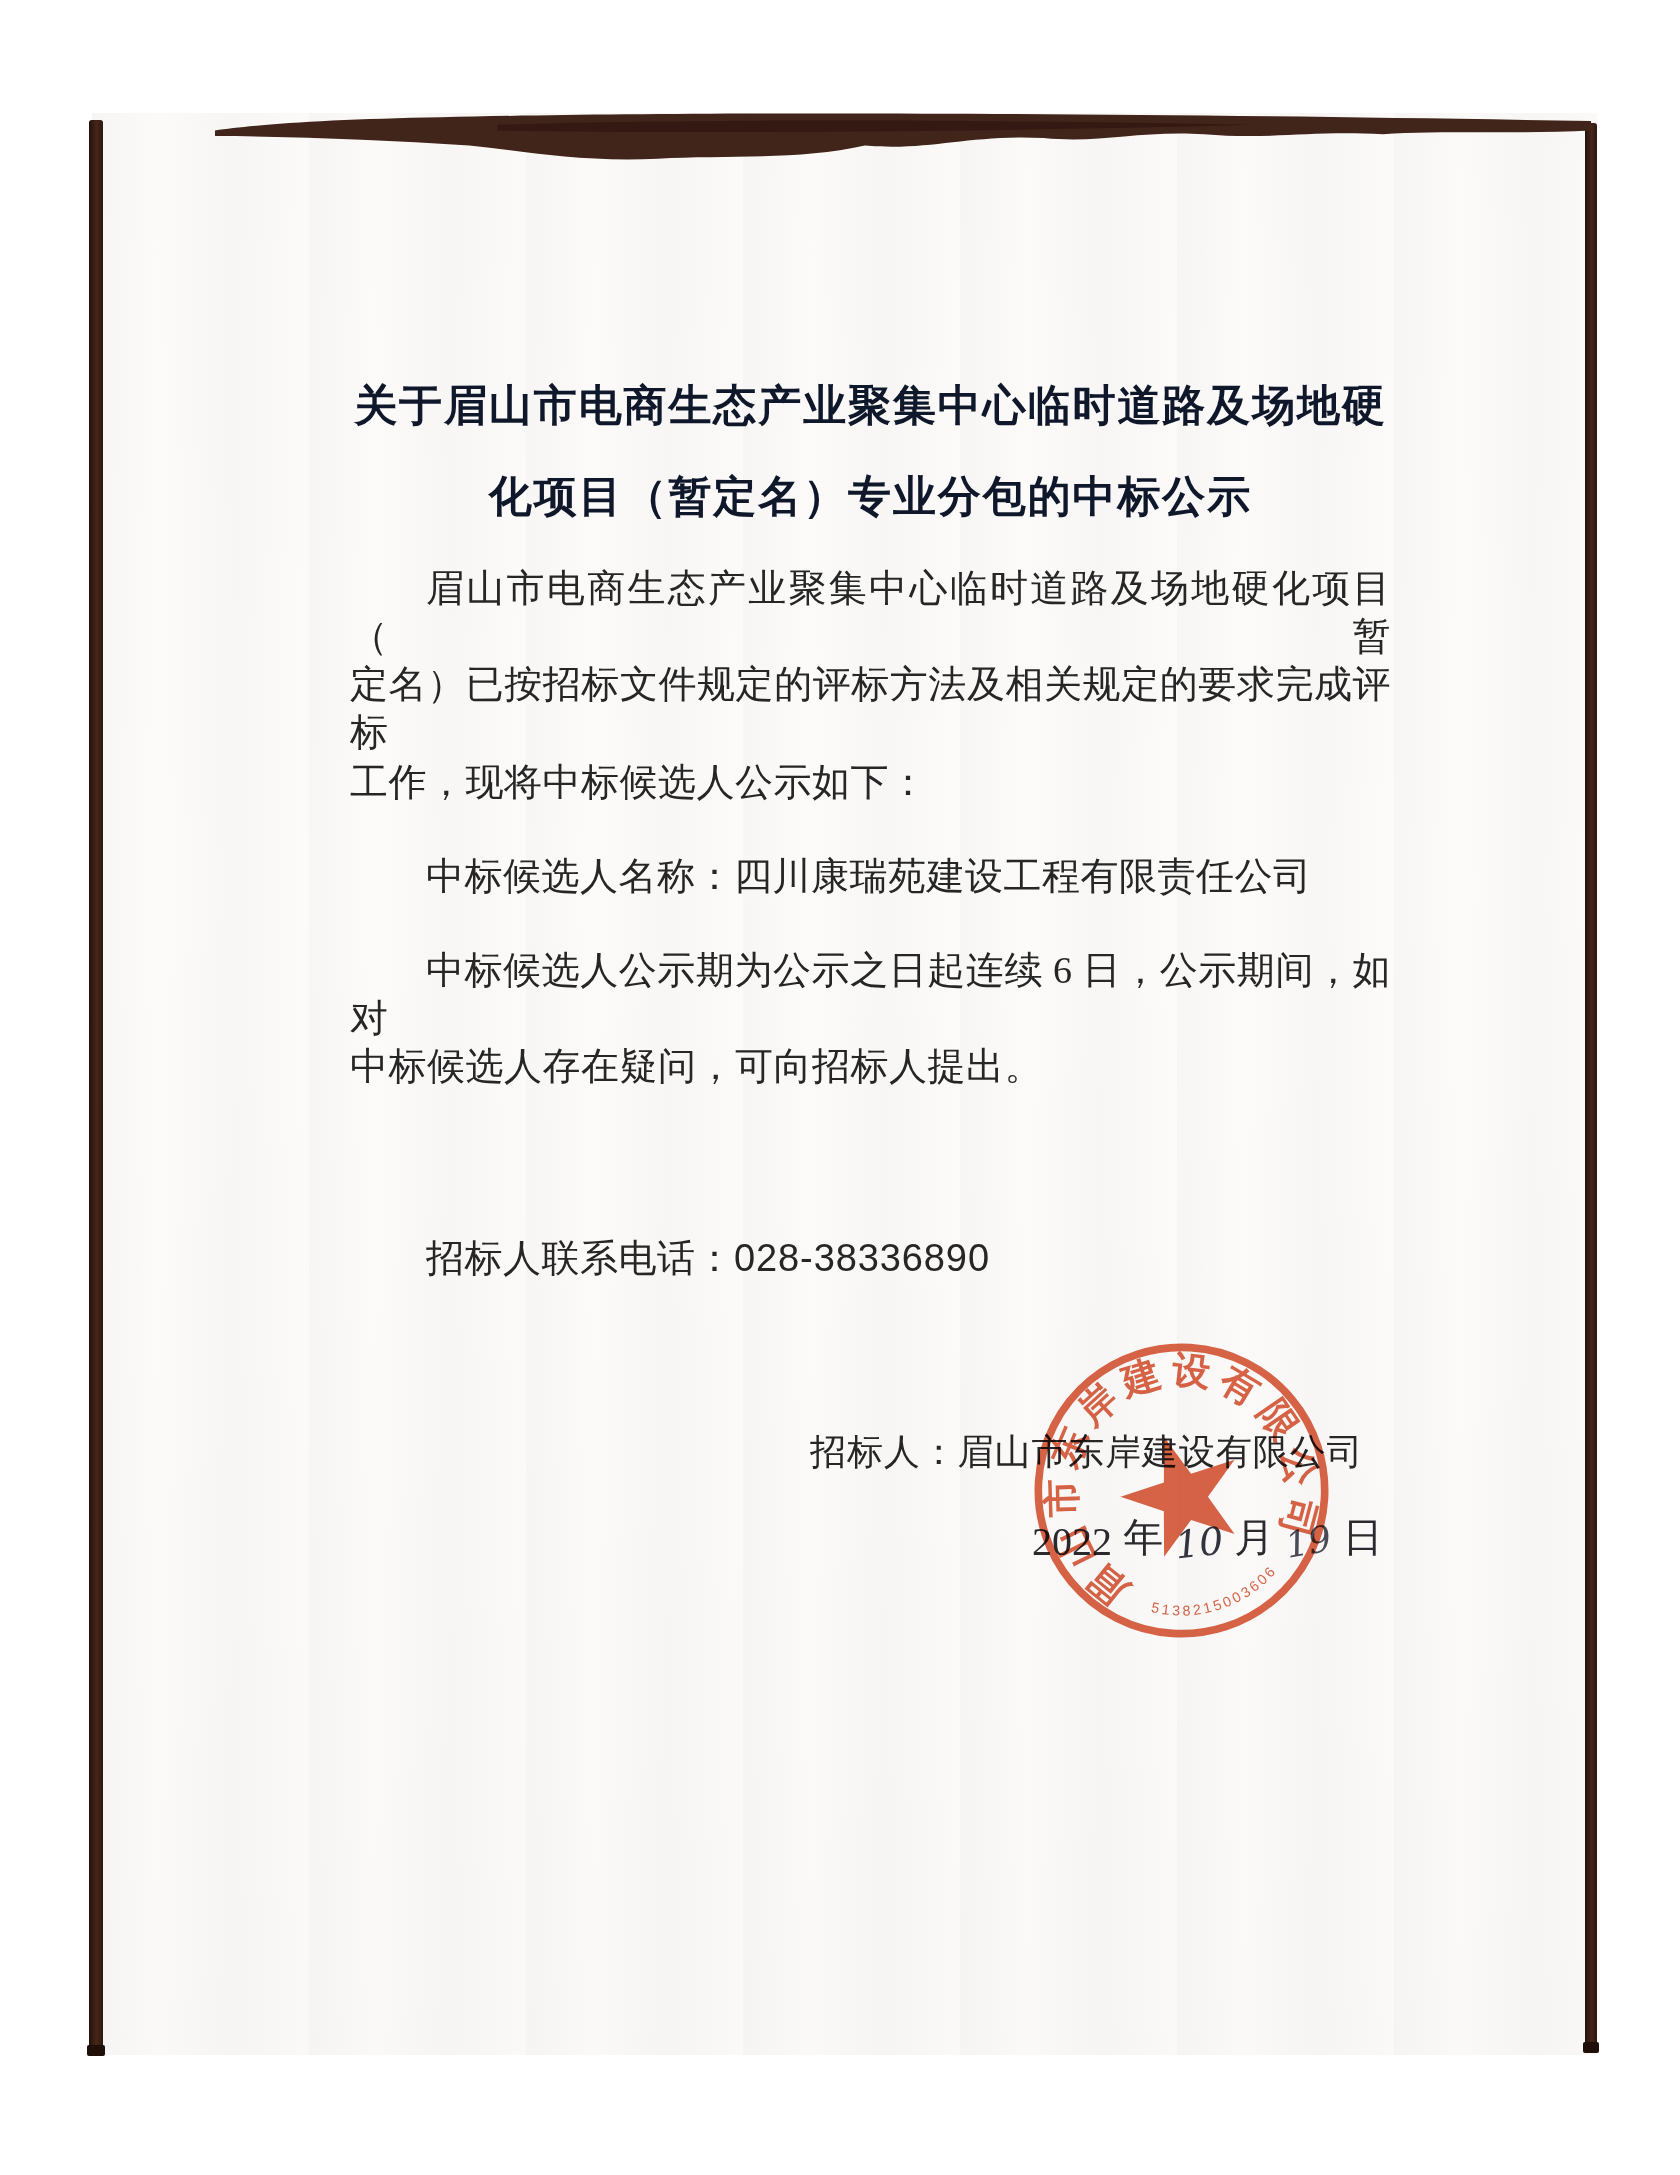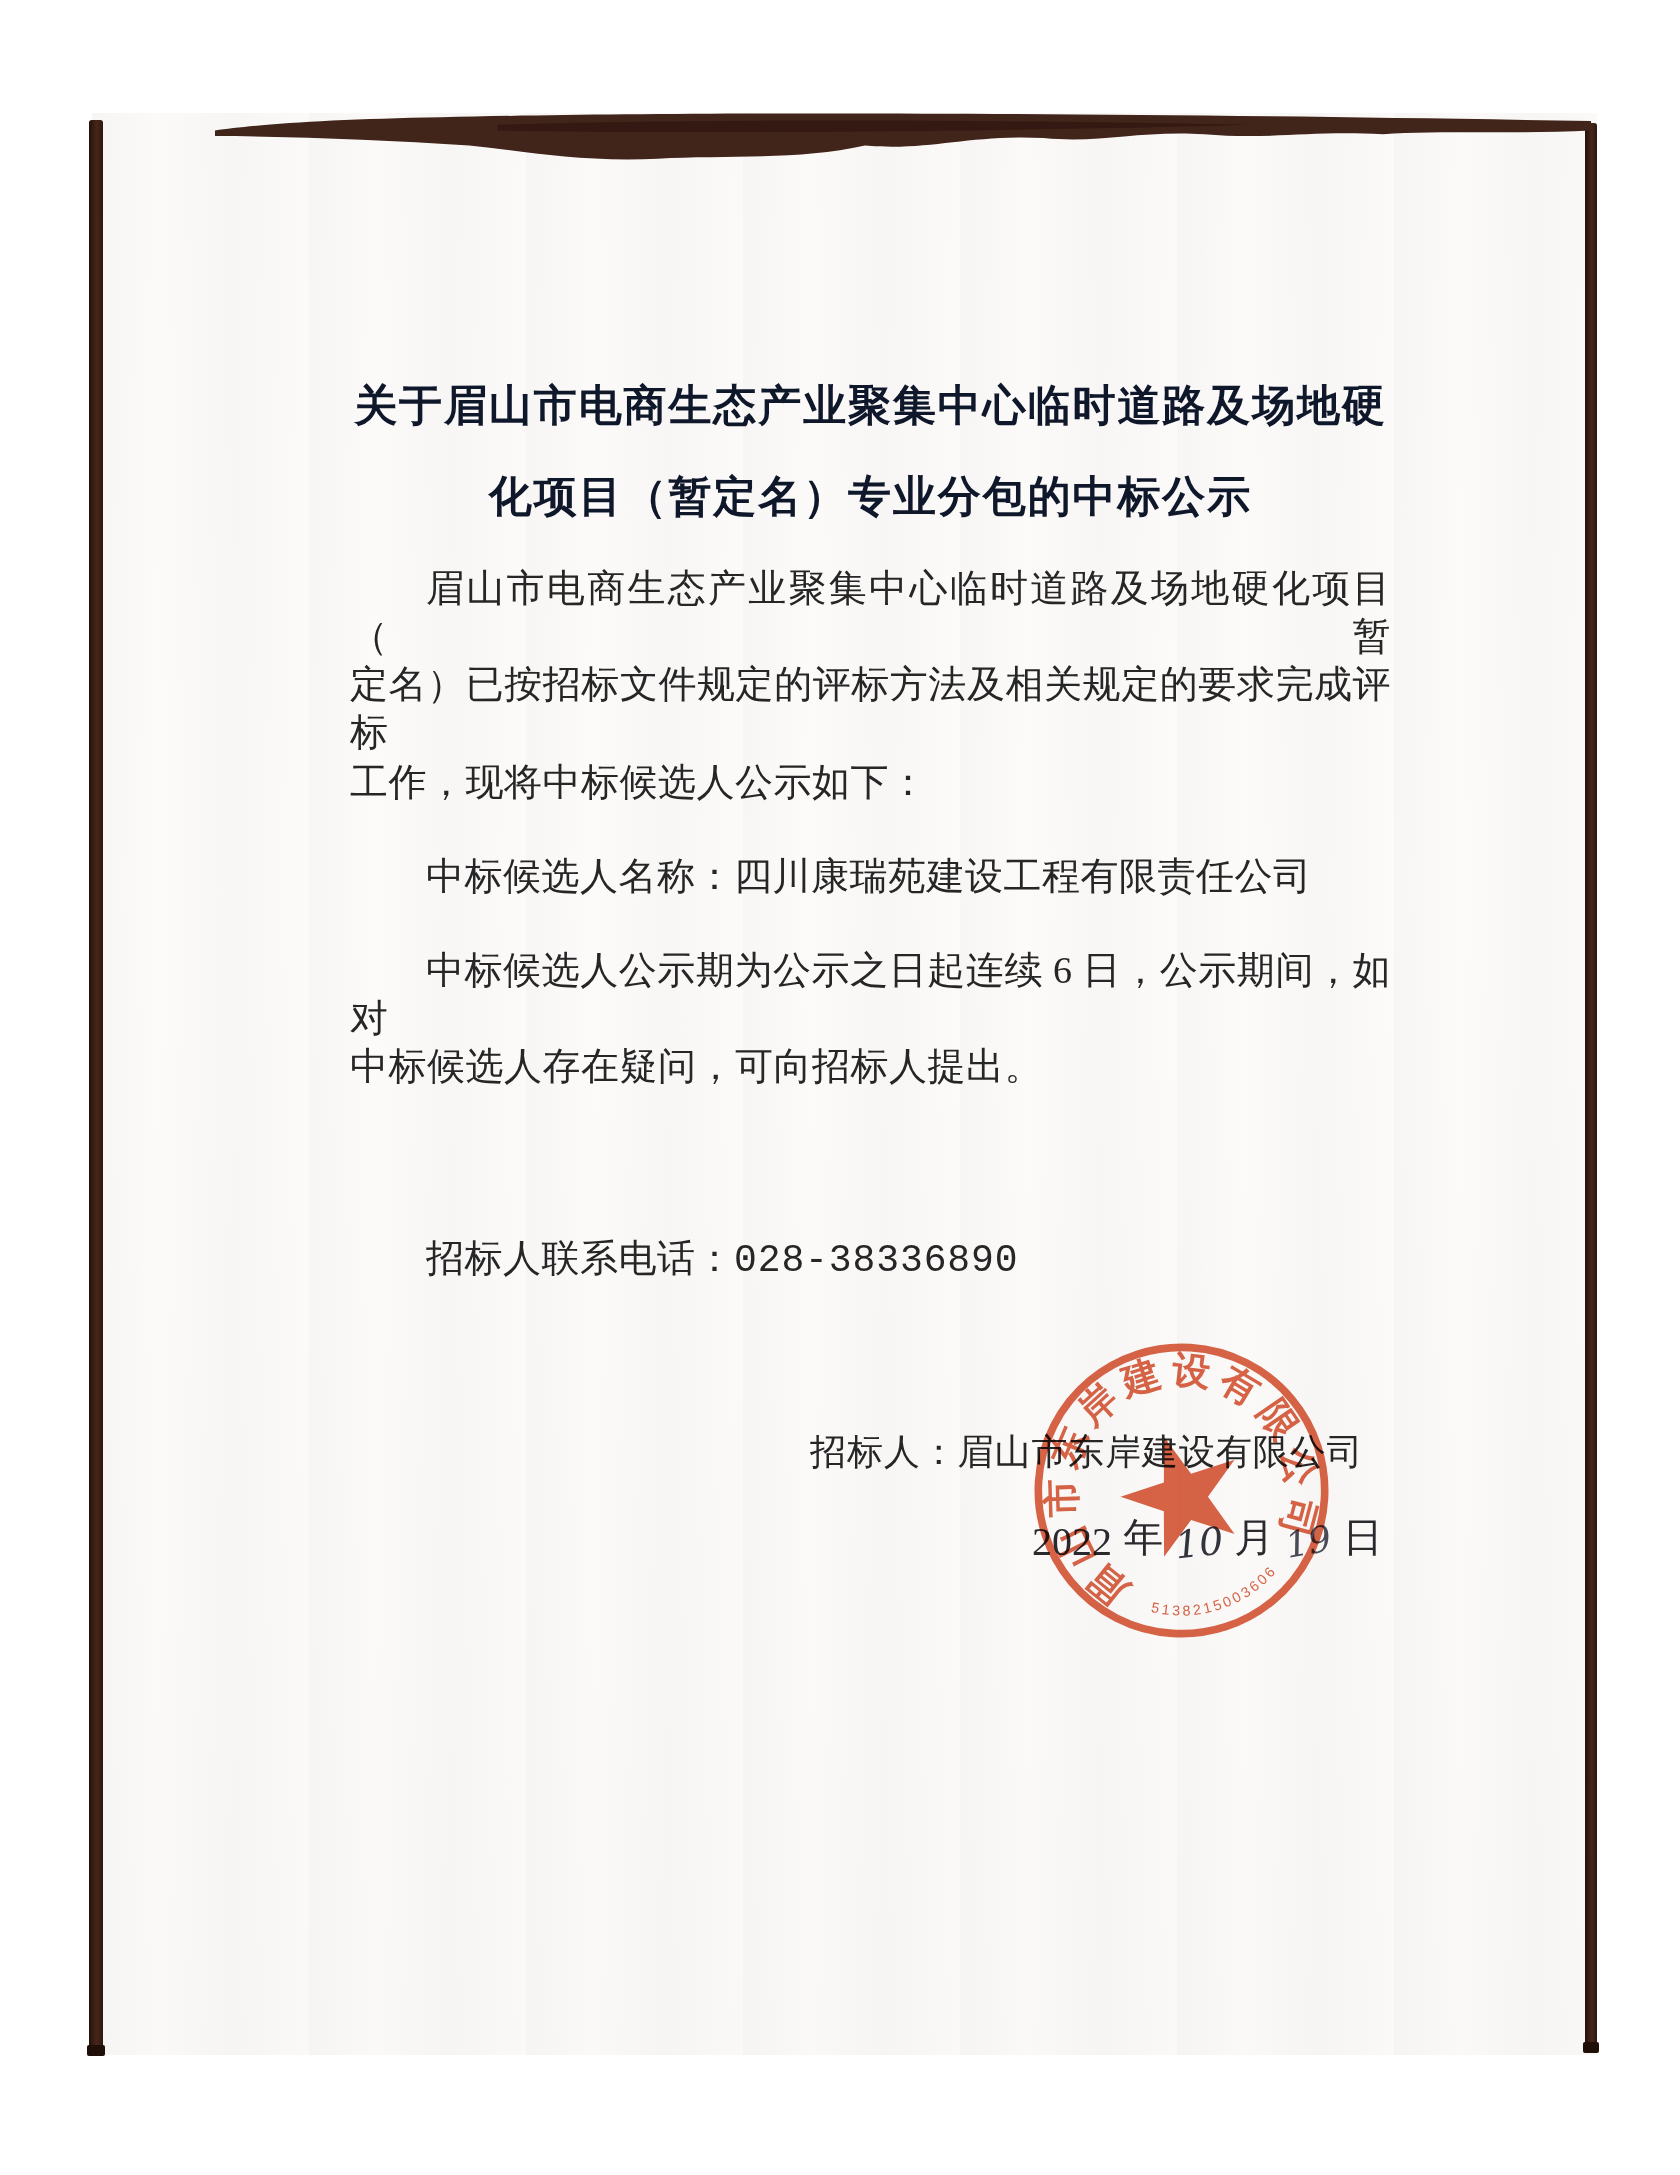--- a/index.html
+++ b/index.html
@@ -29,21 +29,21 @@
   }
   .edge-top-svg{position:absolute;left:215px;top:106px;width:1377px;height:80px;}
   
   .content{position:absolute;left:350px;top:0;width:1041px;color:#262626;}
   .line{position:absolute;left:0;width:1041px;font-size:38px;line-height:1.25;
         letter-spacing:0.5px;white-space:nowrap;}
   .just{white-space:normal;text-align:justify;text-align-last:justify;}
   .ind{text-indent:2em;}
   .title{font-weight:700;text-align:center;font-size:43px;letter-spacing:1.9px;
          color:#0f172a;white-space:nowrap;}
-  .digits{font-family:Liberation Mono, monospace;letter-spacing:0.9px;margin-top:33px;}
+  .digits{font-family:Liberation Sans, sans-serif;letter-spacing:0.9px;margin-top:33px;}
   .sig-line{position:absolute;left:810px;top:1428px;font-size:36px;letter-spacing:0.9px;
             color:#262626;white-space:nowrap;z-index:2;}
   .date-line{position:absolute;left:1032px;top:1510px;font-size:40px;color:#2a2a2e;
              white-space:nowrap;z-index:2;display:flex;align-items:flex-end;gap:11.3px;}
   .hand{font-family:"DejaVu Serif",serif;font-style:italic;font-weight:400;
         font-size:38px;color:#33333e;display:inline-block;transform:rotate(-6deg);}
   .hand.light{color:#4a4a56;font-size:36px;transform:rotate(-10deg) translateY(-2.8px);}
   
   .stamp{position:absolute;left:1024px;top:1333px;width:315px;height:315px;
          transform:rotate(-18deg);opacity:0.88;mix-blend-mode:multiply;z-index:3;}

